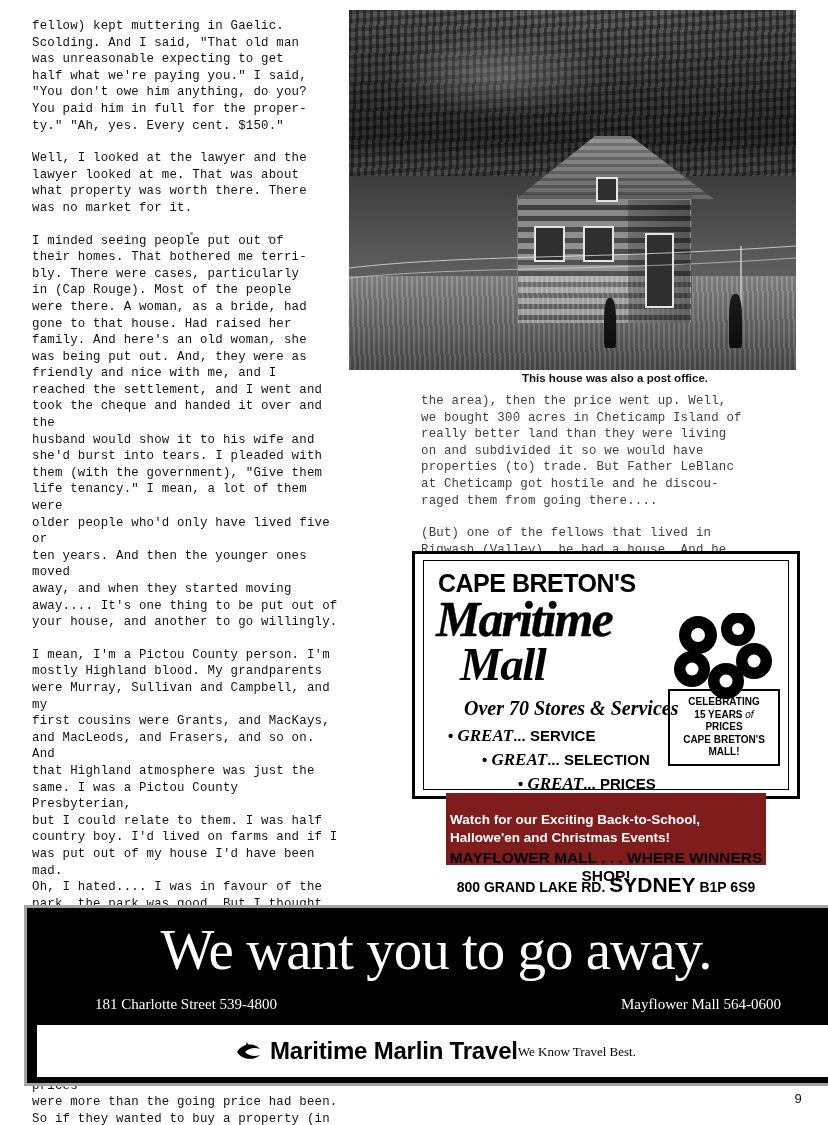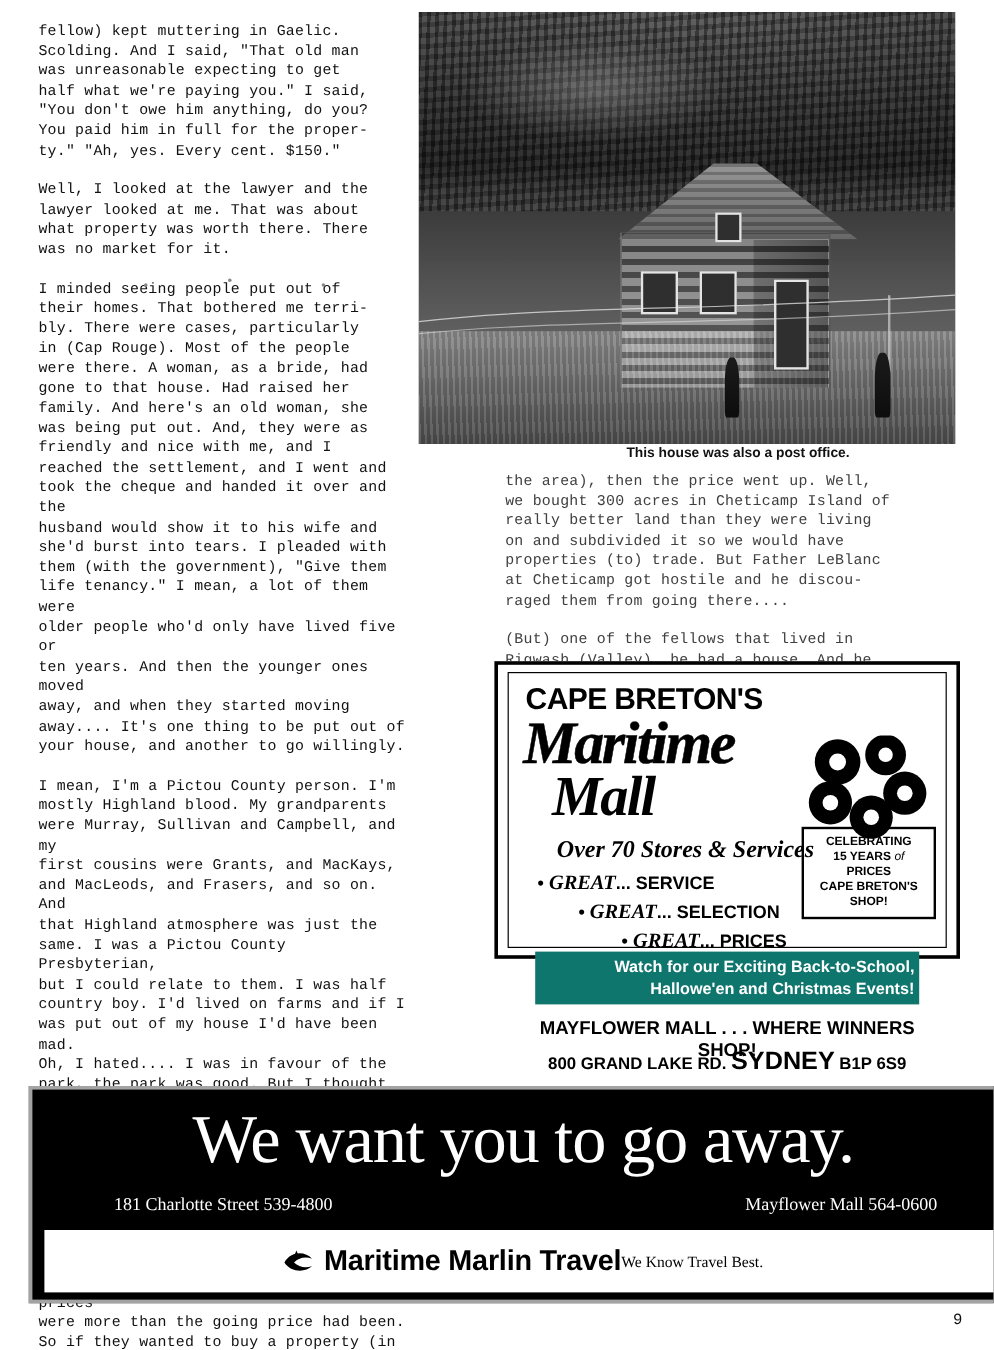--- a/index.html
+++ b/index.html
@@ -152,24 +152,24 @@
   .celebrate{
     position:absolute;right:8px;top:128px;width:104px;
     border:2px solid #000;text-align:center;
     font-family:"Liberation Sans",sans-serif;
     font-size:10px;font-weight:bold;line-height:12.5px;
     padding:5px 2px;
   }
   .celebrate i{font-style:italic;font-weight:normal;}
   .watchbar{
     position:absolute;left:22px;right:22px;top:232px;
-    background:#0f766e;color:#fff;text-align:right;
+    background:#7f1d1d;color:#fff;text-align:left;
     font-family:"Liberation Sans",sans-serif;
     font-size:13.5px;font-weight:bold;line-height:18px;
-    padding:4px 4px;
+    padding:18px 4px;
   }
   .winners{
     position:absolute;left:0;right:0;top:288px;text-align:center;
     font-family:"Liberation Sans",sans-serif;font-size:15.5px;font-weight:bold;
   }
   .addr{
     position:absolute;left:0;right:0;top:312px;text-align:center;
     font-family:"Liberation Sans",sans-serif;font-size:14px;font-weight:bold;
   }
   .addr .syd{font-size:21px;}
@@ -353,21 +353,21 @@
       </div>
 
       <div class="celebrate">
         <div>CELEBRATING</div>
         <div>
           <span>15 YEARS</span>
           <i>of</i>
         </div>
         <div>PRICES</div>
         <div>CAPE BRETON'S</div>
-        <div>SHOP!</div>
+        <div>MALL!</div>
       </div>
 
       <div class="watchbar">
         <div>Watch for our Exciting Back-to-School,</div>
         <div>Hallowe'en and Christmas Events!</div>
       </div>
 
       <div class="winners">MAYFLOWER MALL . . . WHERE WINNERS SHOP!</div>
       <div class="addr">
         <span>800 GRAND LAKE RD.</span>

